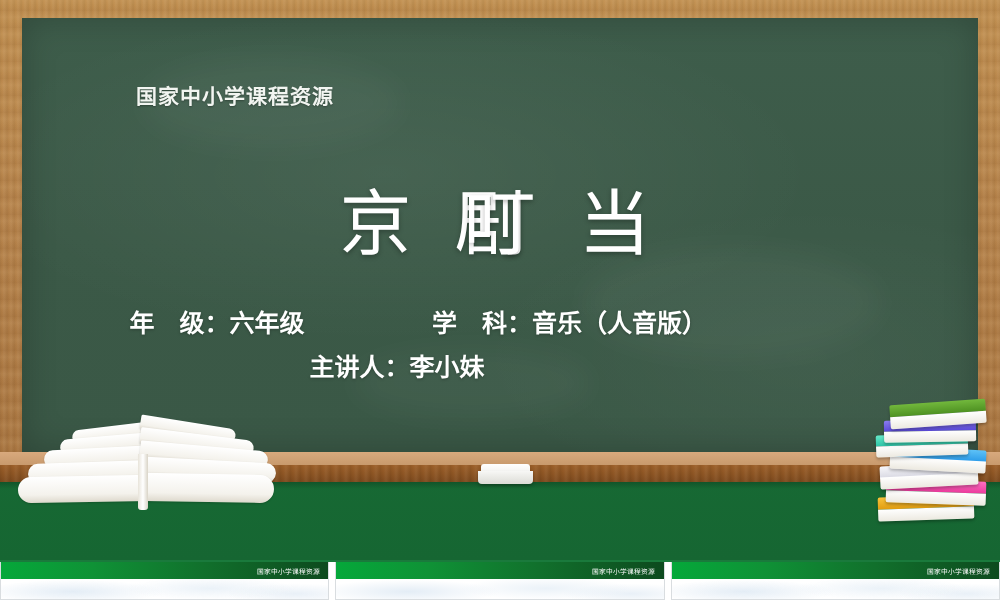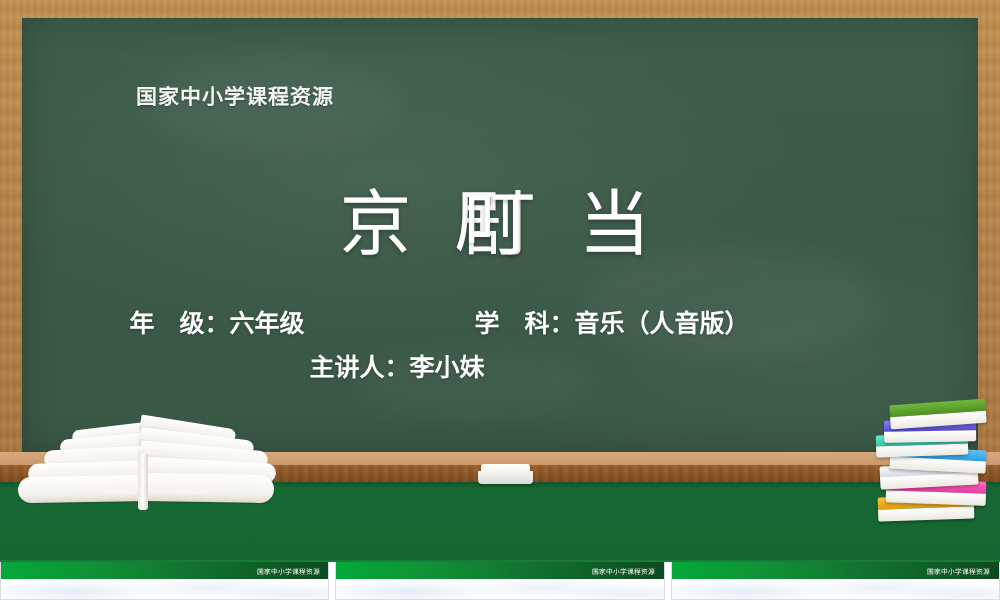--- a/index.html
+++ b/index.html
@@ -195,21 +195,21 @@
     align-items: baseline;
     font-family: "DejaVu Serif", "Liberation Serif", serif;
     font-size: 25px;
     font-weight: 700;
     color: #ffffff;
     line-height: 44px;
     white-space: nowrap;
     text-shadow: 0 1px 3px rgba(0,0,0,0.28);
   }
   .meta-cell.left  { width: 260px; text-align: left; }
-  .meta-cell.right { width: 360px; text-align: right; }
+  .meta-cell.right { width: 360px; text-align: center; }
 
   
   .open-book { position: absolute; left: 14px; top: 418px; width: 260px; height: 92px; }
   .page {
     position: absolute;
     background: linear-gradient(180deg, #ffffff 0%, #f4f2ec 70%, #ded9cd 100%);
     box-shadow: 0 1px 2px rgba(0,0,0,0.18);
   }
   .spine {
     position: absolute;

